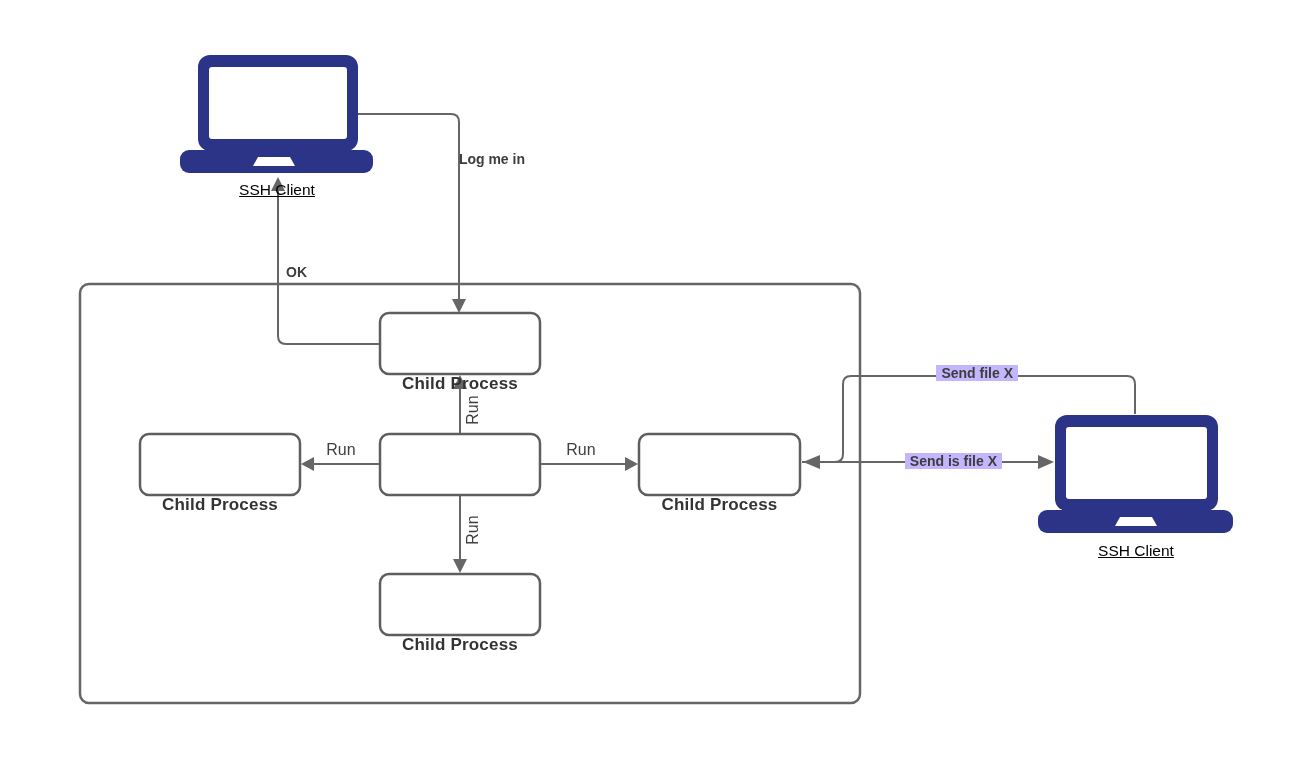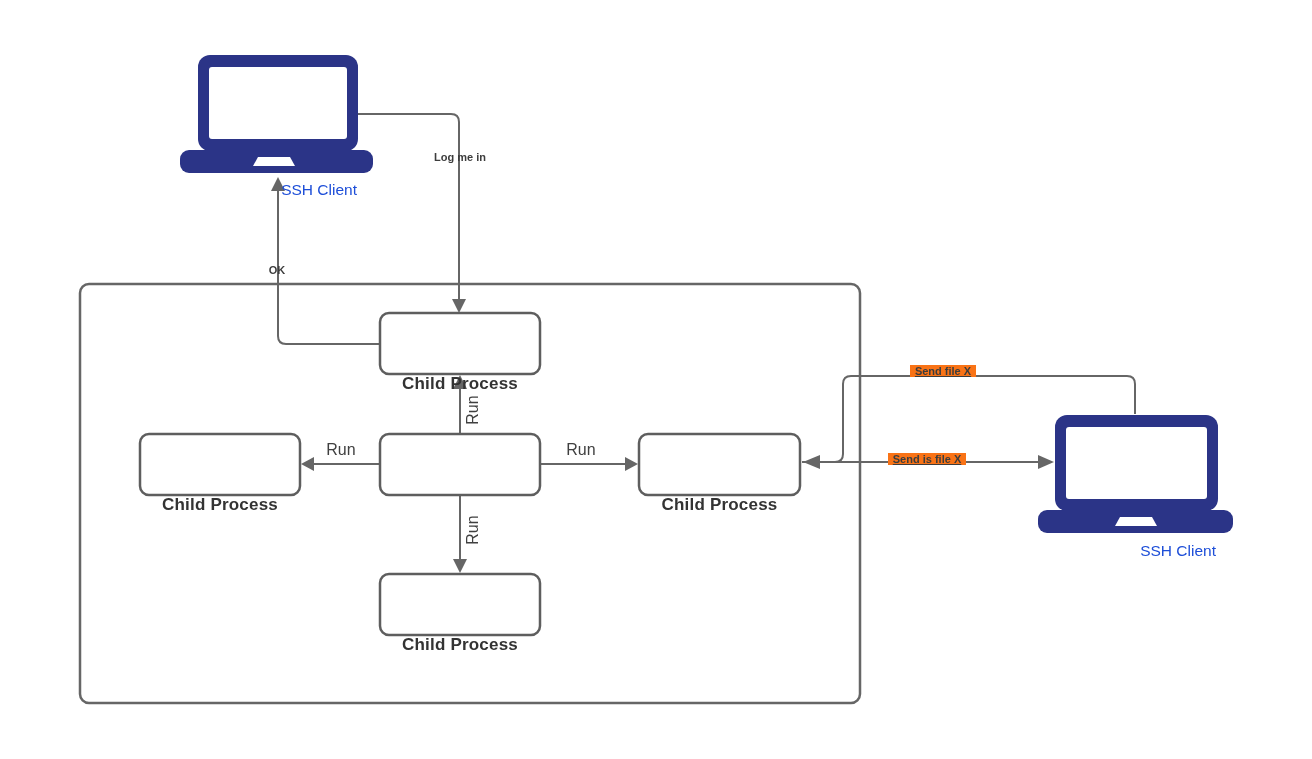--- a/index.html
+++ b/index.html
@@ -19,32 +19,33 @@
     align-items: center;
     justify-content: center;
     font-weight: bold;
     font-size: 17px;
     color: #333333;
     letter-spacing: 0.2px;
     margin-top: 40px;
   }
   .device-label {
     position: absolute;
-    text-align: right;
+    text-align: center;
     font-size: 15.5px;
-    color: #1d4ed8;
+    color: #000000;
+    text-decoration: underline;
   }
   .edge-label {
     position: absolute;
-    text-align: center;
-    font-size: 11px;
+    text-align: right;
+    font-size: 14px;
     font-weight: bold;
     color: #3d3d3d;
   }
-  .edge-label.on-line span { background: #f97316; padding: 0 5px; text-decoration: underline; }
+  .edge-label.on-line span { background: #c4b5fd; padding: 0 5px; }
   .run-label {
     position: absolute;
     text-align: center;
     font-size: 16px;
     font-weight: normal;
     color: #404040;
   }
   .run-label.vertical { transform: rotate(-90deg); transform-origin: center center; }
 </style>
 </head>

